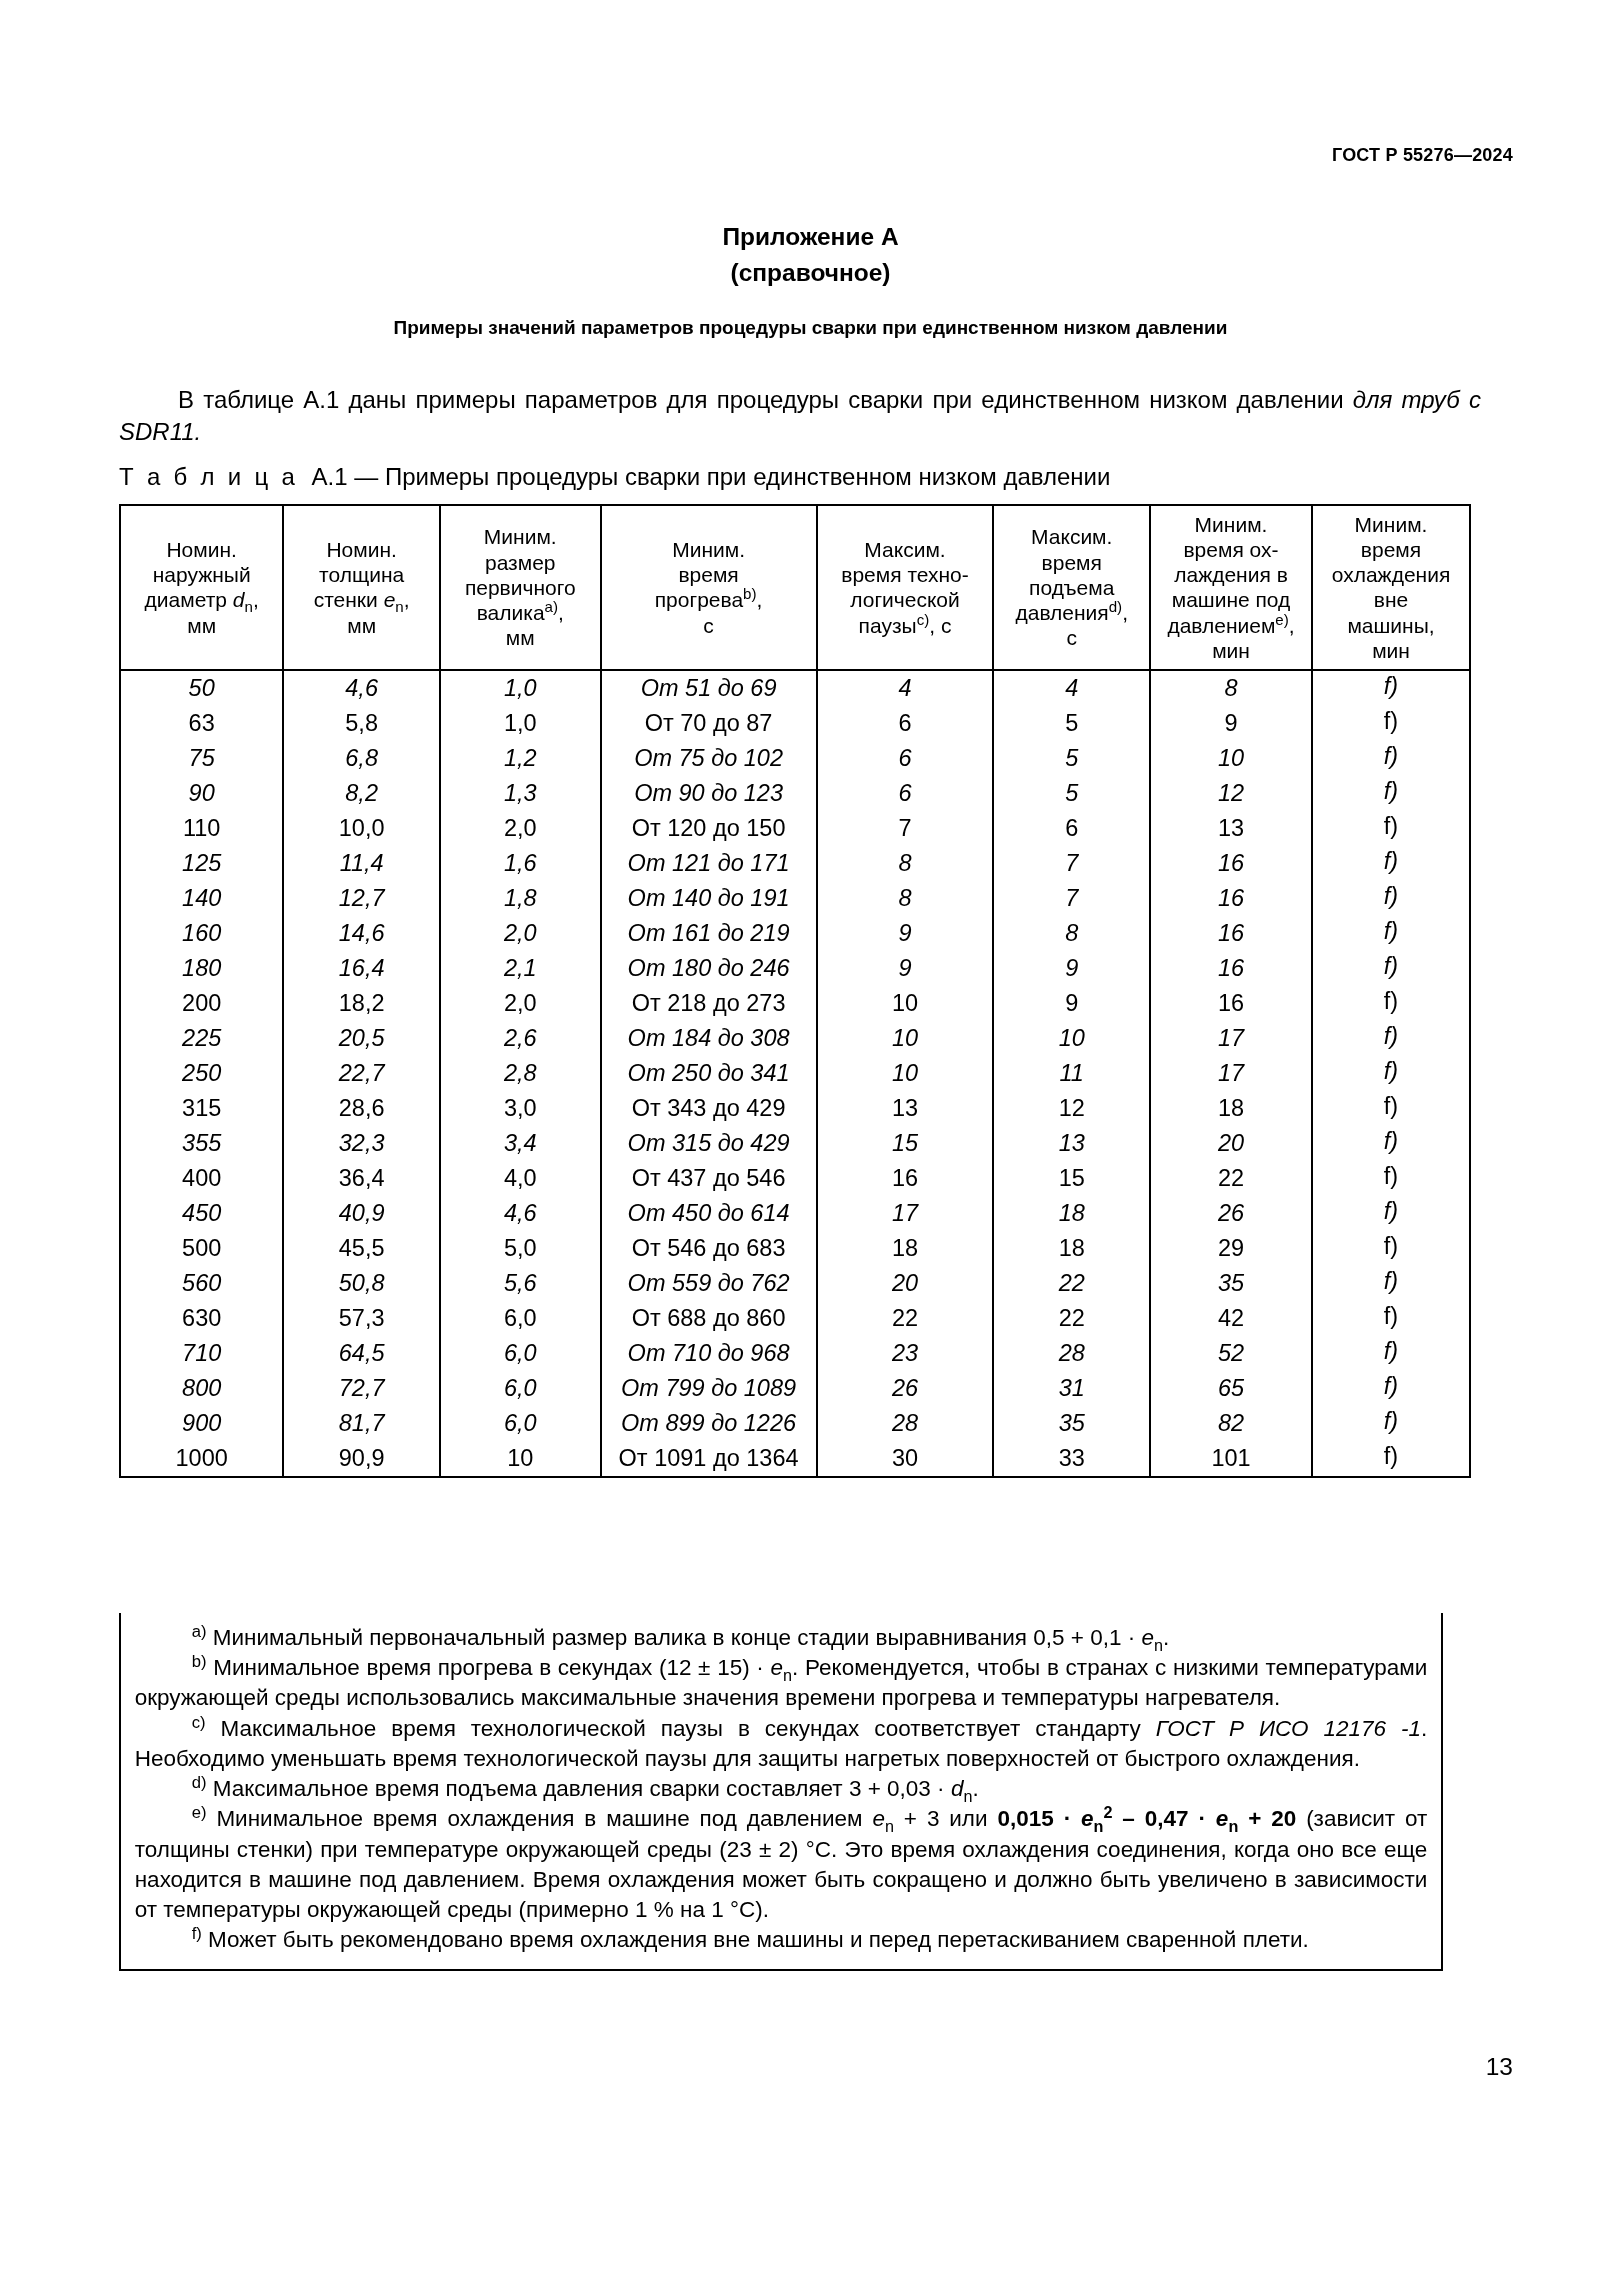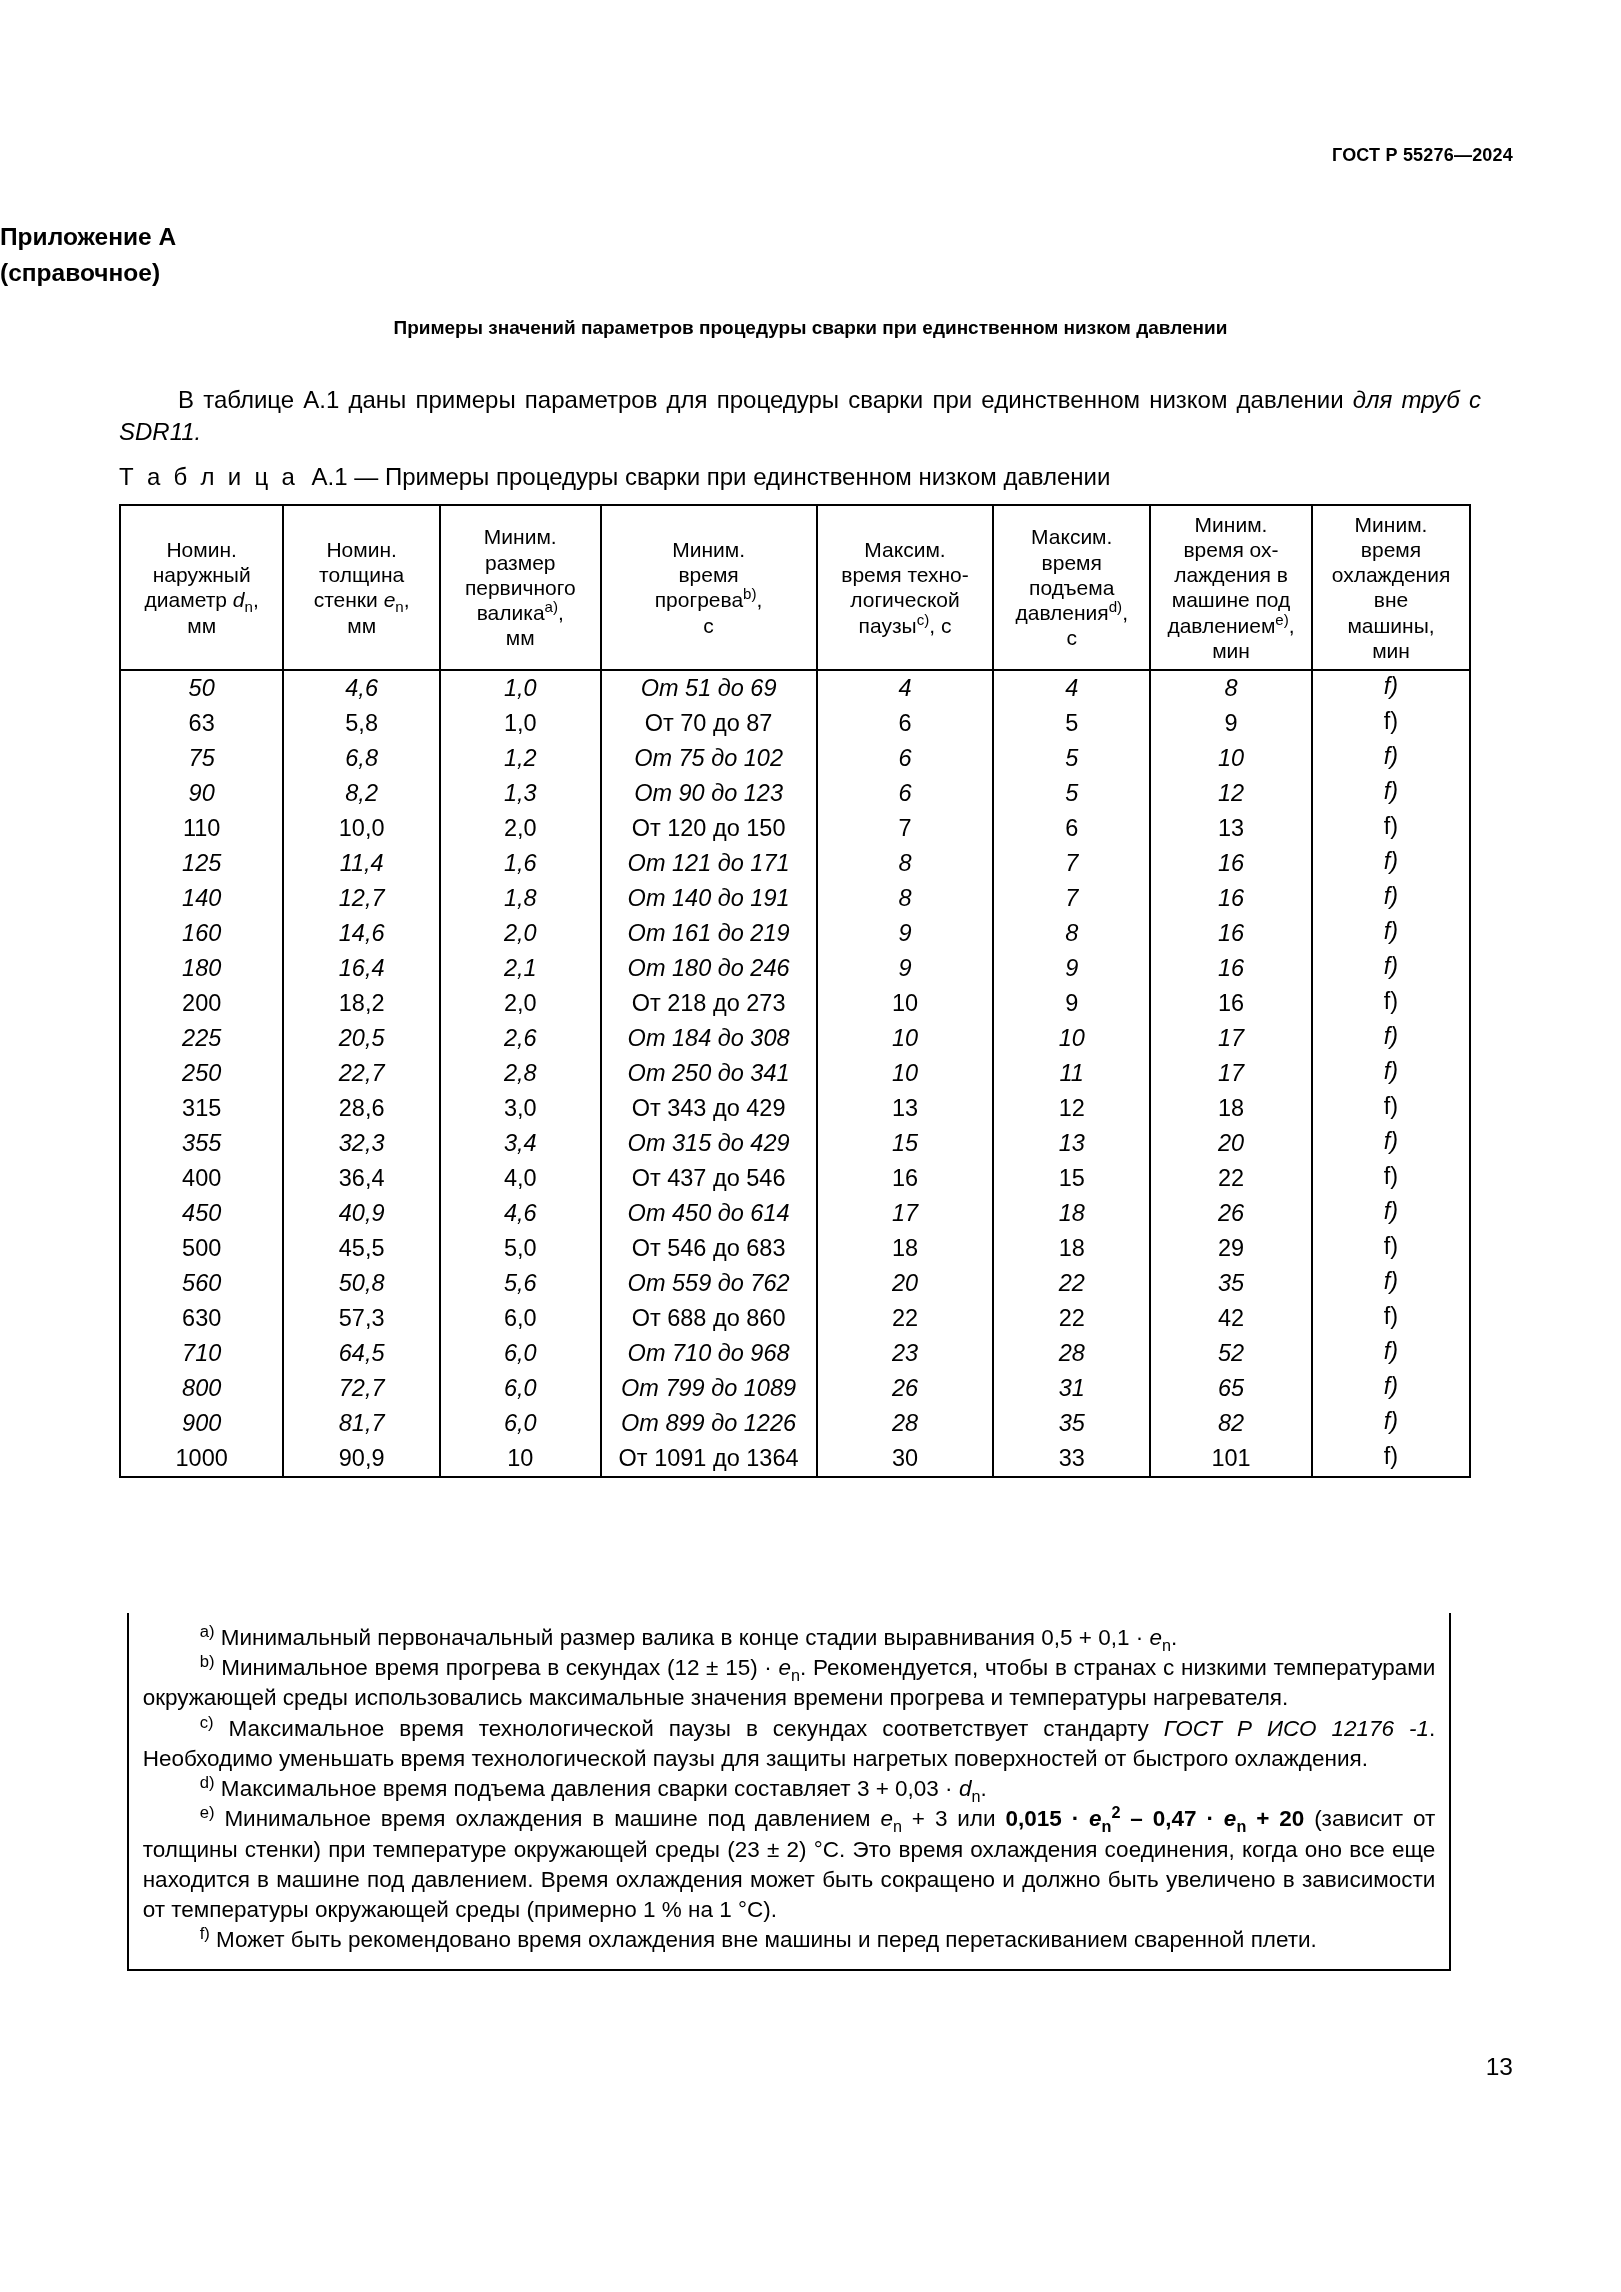--- a/index.html
+++ b/index.html
@@ -31,21 +31,21 @@
     font-size: 18px;
     font-weight: bold;
     letter-spacing: 0.2px;
     white-space: nowrap;
   }
 
   
   .annex-title {
     position: absolute;
     left: 0; right: 0;
-    text-align: left;
+    text-align: center;
     font-size: 24.5px;
     font-weight: bold;
   }
   .annex-line1 { top: 223px; }
   .annex-line2 { top: 259px; }
 
   .section-title {
     position: absolute;
     left: 108px;
     right: 108px;
@@ -121,21 +121,21 @@
   .sub { font-size: 0.72em; vertical-align: sub; line-height: 0; }
   .sup { font-size: 0.72em; vertical-align: super; line-height: 0; }
   .var { font-style: italic; }
 
   td.note-cell { font-style: normal !important; font-size: 18.6px; vertical-align: middle; }
   td.note-cell span { vertical-align: 3.9px; }
 
   
   .footnotes {
     position: absolute;
-    left: 127px;
+    left: 119px;
     top: 1613px;
     width: 1324px;
     box-sizing: border-box;
     border: 2.9px solid #000;
     border-top: none;
     padding: 9.8px 13.7px 13.7px 13.7px;
     font-size: 22.5px;
     line-height: 1.345;
     text-align: justify;
   }

